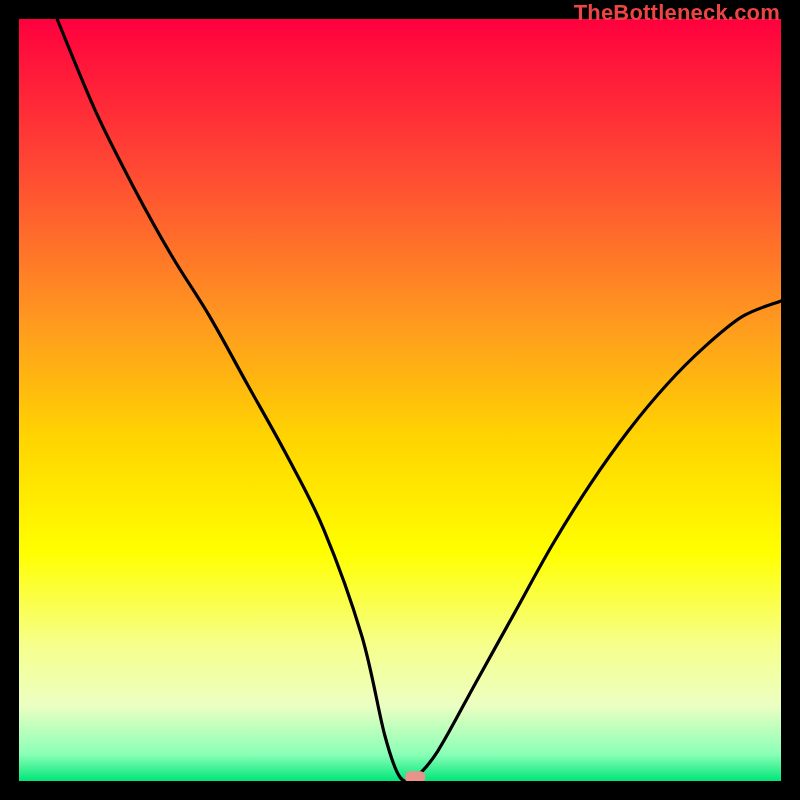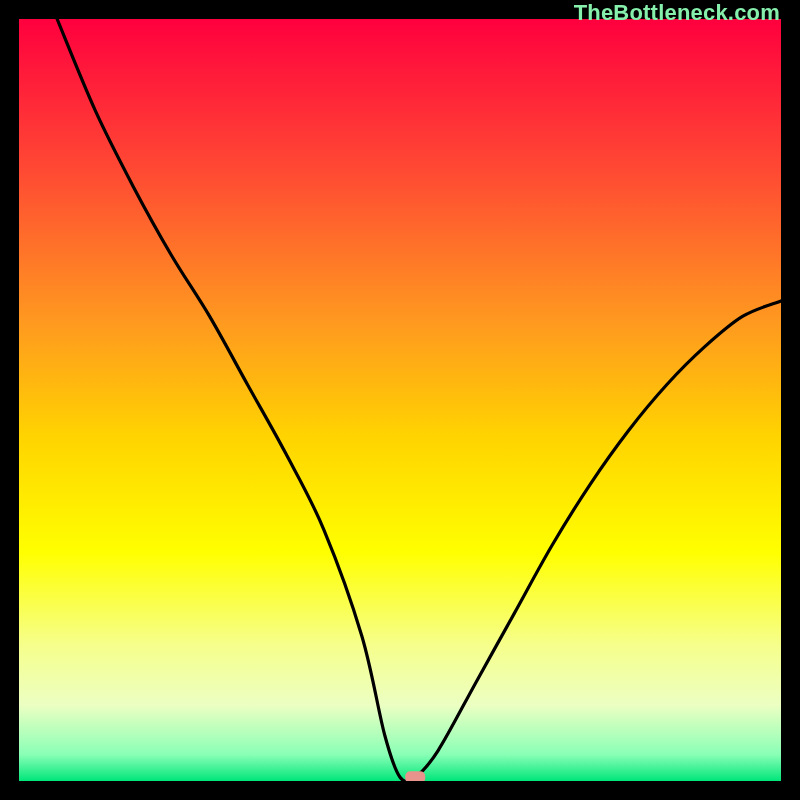--- a/index.html
+++ b/index.html
@@ -25,21 +25,21 @@
     width: 762px;
     height: 762px;
   }
   .watermark {
     position: absolute;
     top: 0px;
     right: 20px;
     font-family: Arial, Helvetica, sans-serif;
     font-size: 22px;
     font-weight: 600;
-    color: #86efac;
+    color: #ef4444;
     letter-spacing: 0.2px;
   }
 </style>
 </head>
 <body>
 
 <div class="frame">
   <svg class="plot" viewBox="0 0 762 762">
     <defs>
       <linearGradient id="bg" x1="0" y1="0" x2="0" y2="1">

